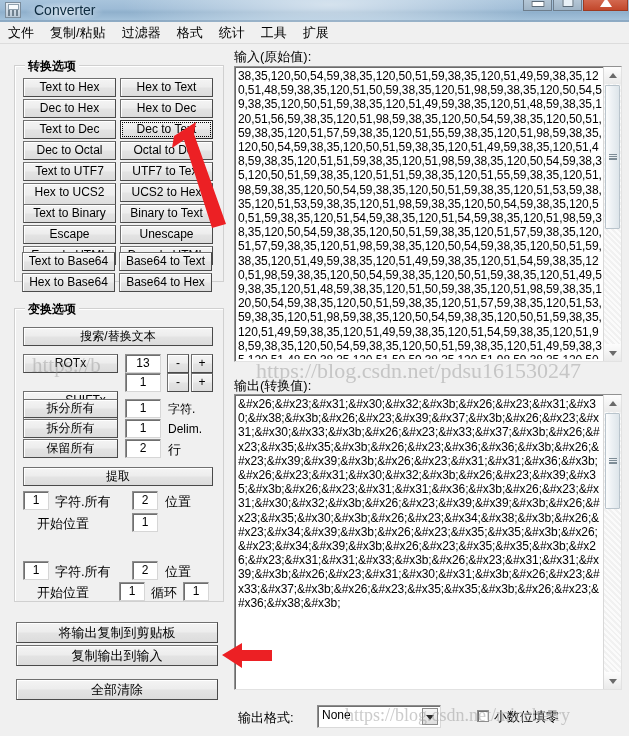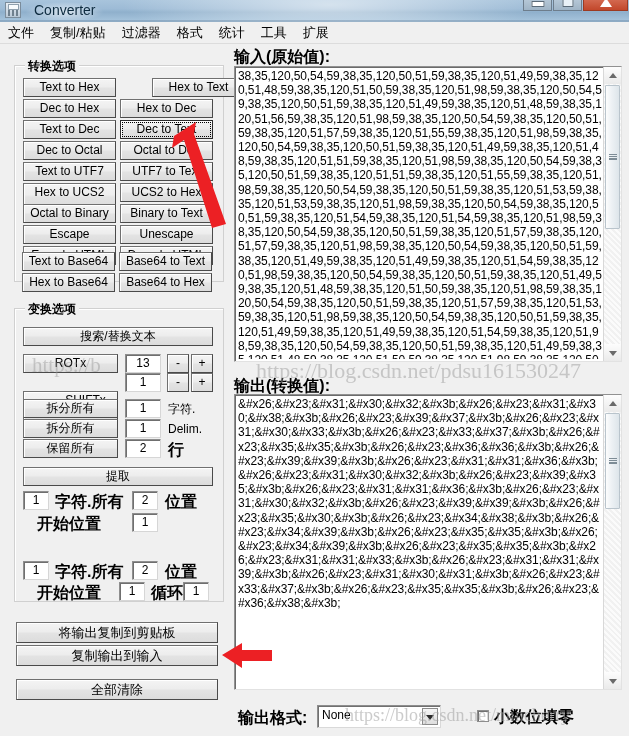--- a/index.html
+++ b/index.html
@@ -91,21 +91,21 @@
     position:absolute;left:1px;top:1px;right:1px;bottom:1px;
     border:1px dotted #000;box-sizing:border-box;
   }
   .txt{
     position:absolute;box-sizing:border-box;background:#fff;
     border:1px solid #8e8e8e;border-right-color:#d6d6d6;border-bottom-color:#d6d6d6;
     box-shadow:inset 1px 1px 0 #6f6f6f;
     font-size:12px;line-height:15px;text-align:center;color:#000;
   }
   .lbl{position:absolute;font-size:12px;line-height:15px;color:#000;white-space:nowrap;}
-  .lbl.cn{font-size:16px;line-height:16px;font-weight:bold;}
+  .lbl.cn{font-size:13px;line-height:16px;}
 
   
   .area{
     position:absolute;box-sizing:border-box;background:#fff;
     border:1px solid #919191;border-right-color:#e2e2e2;border-bottom-color:#e2e2e2;
     box-shadow:inset 1px 1px 0 #6b6b6b;
     overflow:hidden;
   }
   .area .content{
     position:absolute;left:3px;top:2px;right:19px;bottom:2px;
@@ -201,41 +201,41 @@
     <div class="mi">格式</div>
     <div class="mi">统计</div>
     <div class="mi">工具</div>
     <div class="mi">扩展</div>
   </div>
 
   <div class="gbox" style="left:14px;top:65px;width:208px;height:215px;">
     <div class="gbox-legend">转换选项</div>
 
     <div class="btn" style="left:8px;top:12px;width:93px;height:19px;">Text to Hex</div>
-    <div class="btn" style="left:105px;top:12px;width:93px;height:19px;margin-left:32px;">Hex to Text</div>
+    <div class="btn" style="left:105px;top:12px;width:93px;height:19px;">Hex to Text</div>
 
     <div class="btn" style="left:8px;top:33px;width:93px;height:19px;">Dec to Hex</div>
     <div class="btn" style="left:105px;top:33px;width:93px;height:19px;">Hex to Dec</div>
 
     <div class="btn" style="left:8px;top:54px;width:93px;height:19px;">Text to Dec</div>
     <div class="btn focus" style="left:105px;top:54px;width:93px;height:19px;">
       <span class="dotted"></span>
       <span>Dec to Text</span>
     </div>
 
     <div class="btn" style="left:8px;top:75px;width:93px;height:19px;">Dec to Octal</div>
     <div class="btn" style="left:105px;top:75px;width:93px;height:19px;">Octal to Dec</div>
 
     <div class="btn" style="left:8px;top:96px;width:93px;height:19px;">Text to UTF7</div>
     <div class="btn" style="left:105px;top:96px;width:93px;height:19px;">UTF7 to Text</div>
 
     <div class="btn" style="left:8px;top:117px;width:93px;height:26px;">Hex to UCS2</div>
     <div class="btn" style="left:105px;top:117px;width:93px;height:19px;">UCS2 to Hex</div>
 
-    <div class="btn" style="left:8px;top:138px;width:93px;height:19px;">Octal to Binary</div>
+    <div class="btn" style="left:8px;top:138px;width:93px;height:19px;">Text to Binary</div>
     <div class="btn" style="left:105px;top:138px;width:93px;height:19px;">Binary to Text</div>
 
     <div class="btn" style="left:8px;top:159px;width:93px;height:19px;">Escape</div>
     <div class="btn" style="left:105px;top:159px;width:93px;height:19px;">Unescape</div>
 
     <div class="btn" style="left:8px;top:180px;width:93px;height:19px;">Encode HTML</div>
     <div class="btn" style="left:105px;top:180px;width:93px;height:19px;">Decode HTML</div>
   </div>
 
   <div class="btn" style="left:22px;top:252px;width:93px;height:19px;">Text to Base64</div>

